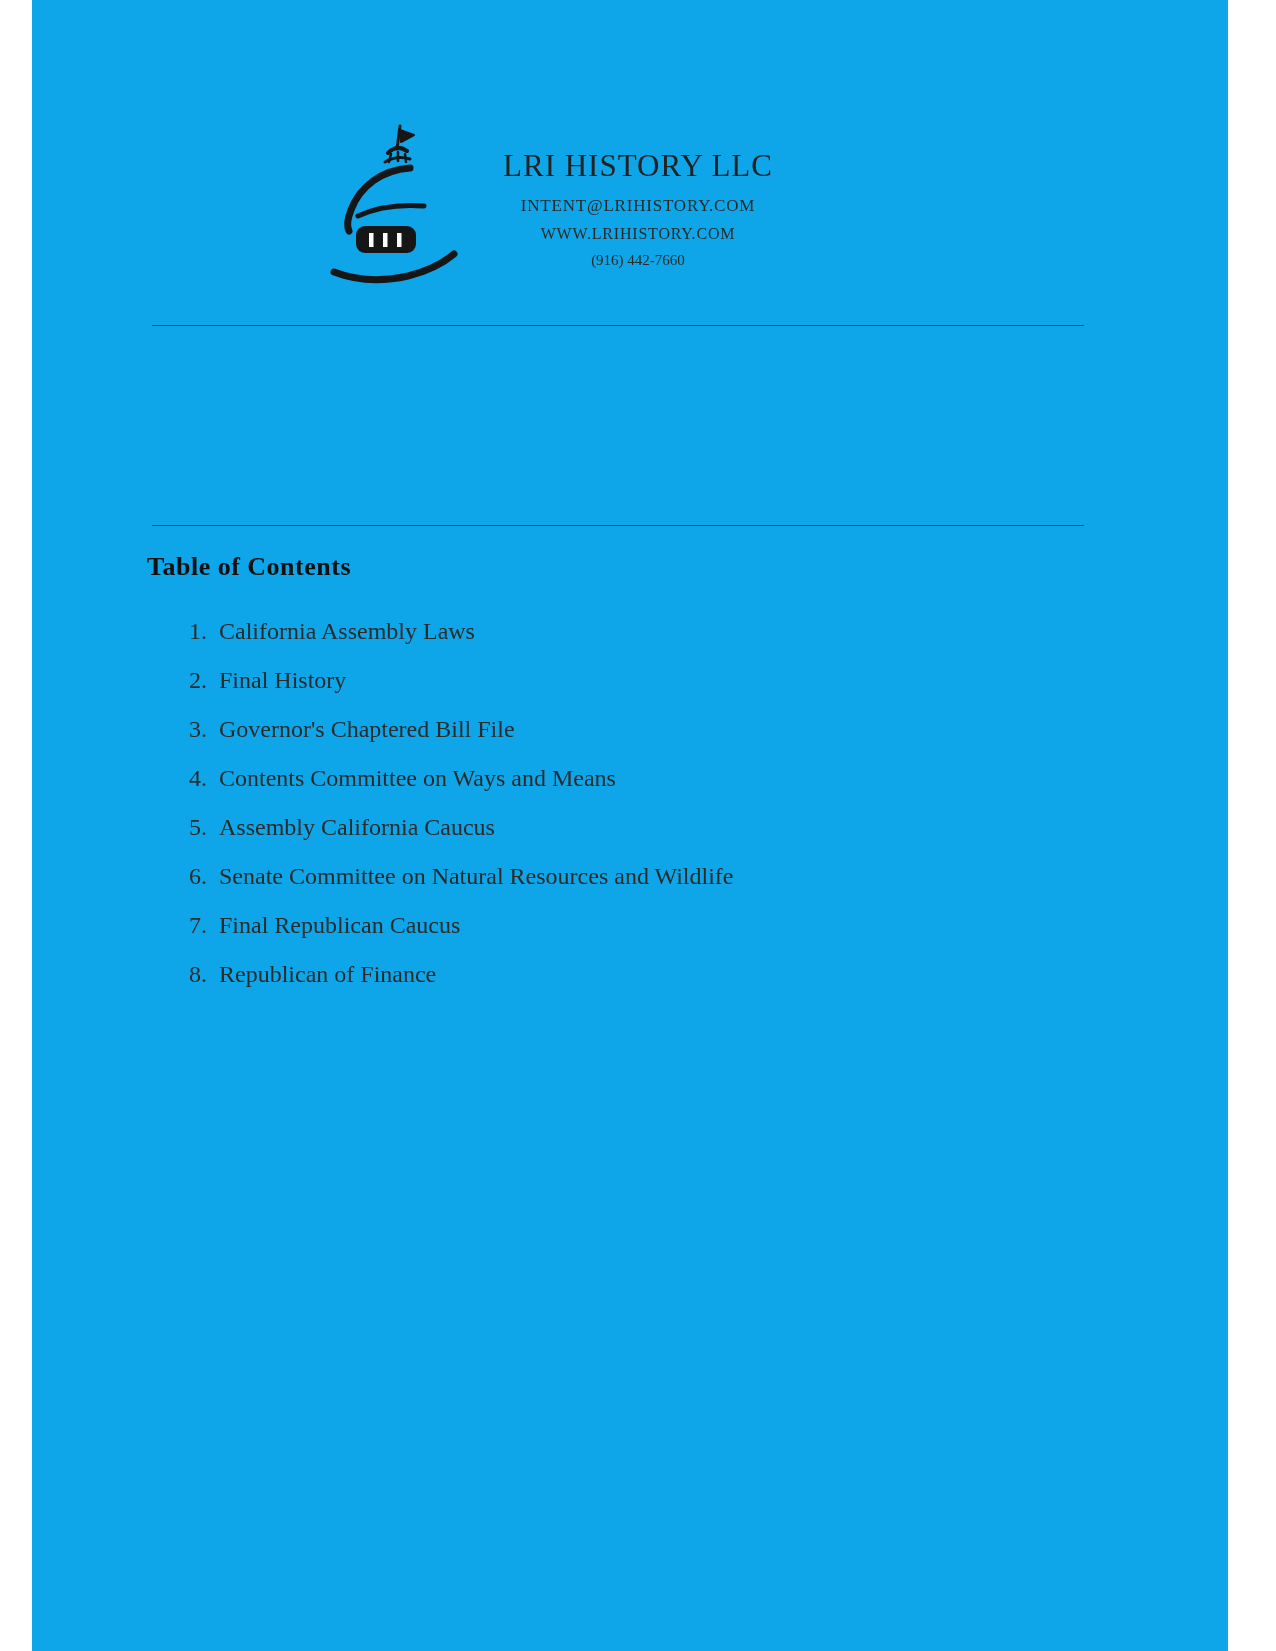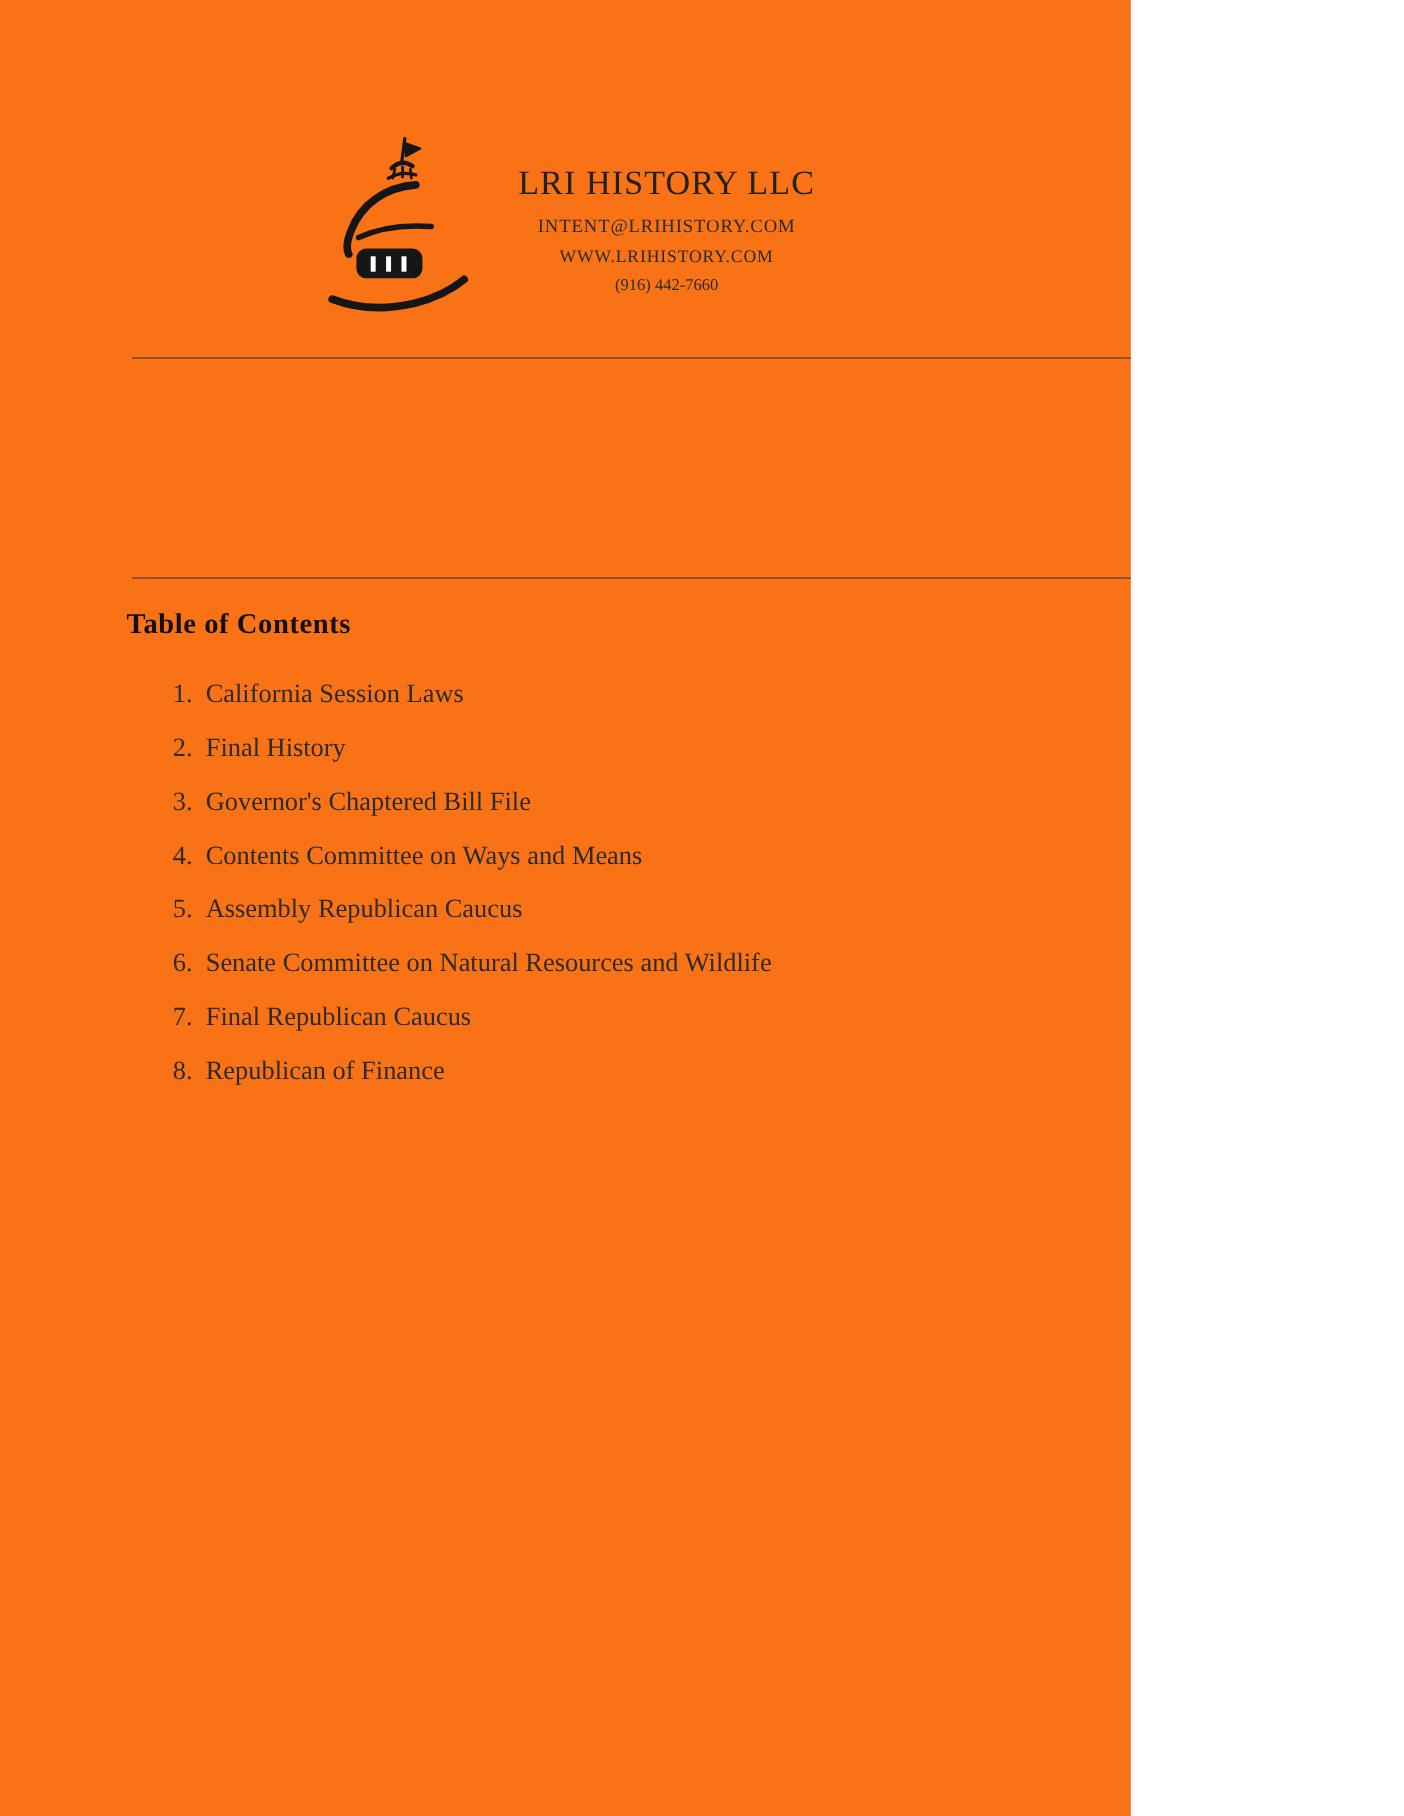--- a/index.html
+++ b/index.html
@@ -2,26 +2,27 @@
 <html><head>
 <meta charset="utf-8">
 <style>
   html, body {
     margin: 0;
     padding: 0;
     background: #ffffff;
   }
   .page {
     position: relative;
-    width: 1028px;
+    width: 1196px;
     height: 1651px;
-    background: #f97316;
+    background: #0ea5e9;
     font-family: "Liberation Serif", "DejaVu Serif", serif;
     color: #1f1f1f;
     overflow: hidden;
+    margin-left: 32px;
   }
 
   
   .logo {
     position: absolute;
     left: 288px;
     top: 122px;
     width: 150px;
     height: 170px;
   }
@@ -149,23 +150,23 @@
   </header>
 
   <hr class="rule rule-top">
 
 
   <hr class="rule rule-bottom">
 
   <h1 class="toc-heading">Table of Contents</h1>
 
   <ol class="toc-list">
-    <li><span>California Session Laws</span></li>
+    <li><span>California Assembly Laws</span></li>
     <li><span>Final History</span></li>
     <li><span>Governor's Chaptered Bill File</span></li>
     <li><span>Contents Committee on Ways and Means</span></li>
-    <li><span>Assembly Republican Caucus</span></li>
+    <li><span>Assembly California Caucus</span></li>
     <li><span>Senate Committee on Natural Resources and Wildlife</span></li>
     <li><span>Final Republican Caucus</span></li>
     <li><span>Republican of Finance</span></li>
   </ol>
 
 </div>
 
 </body></html>

